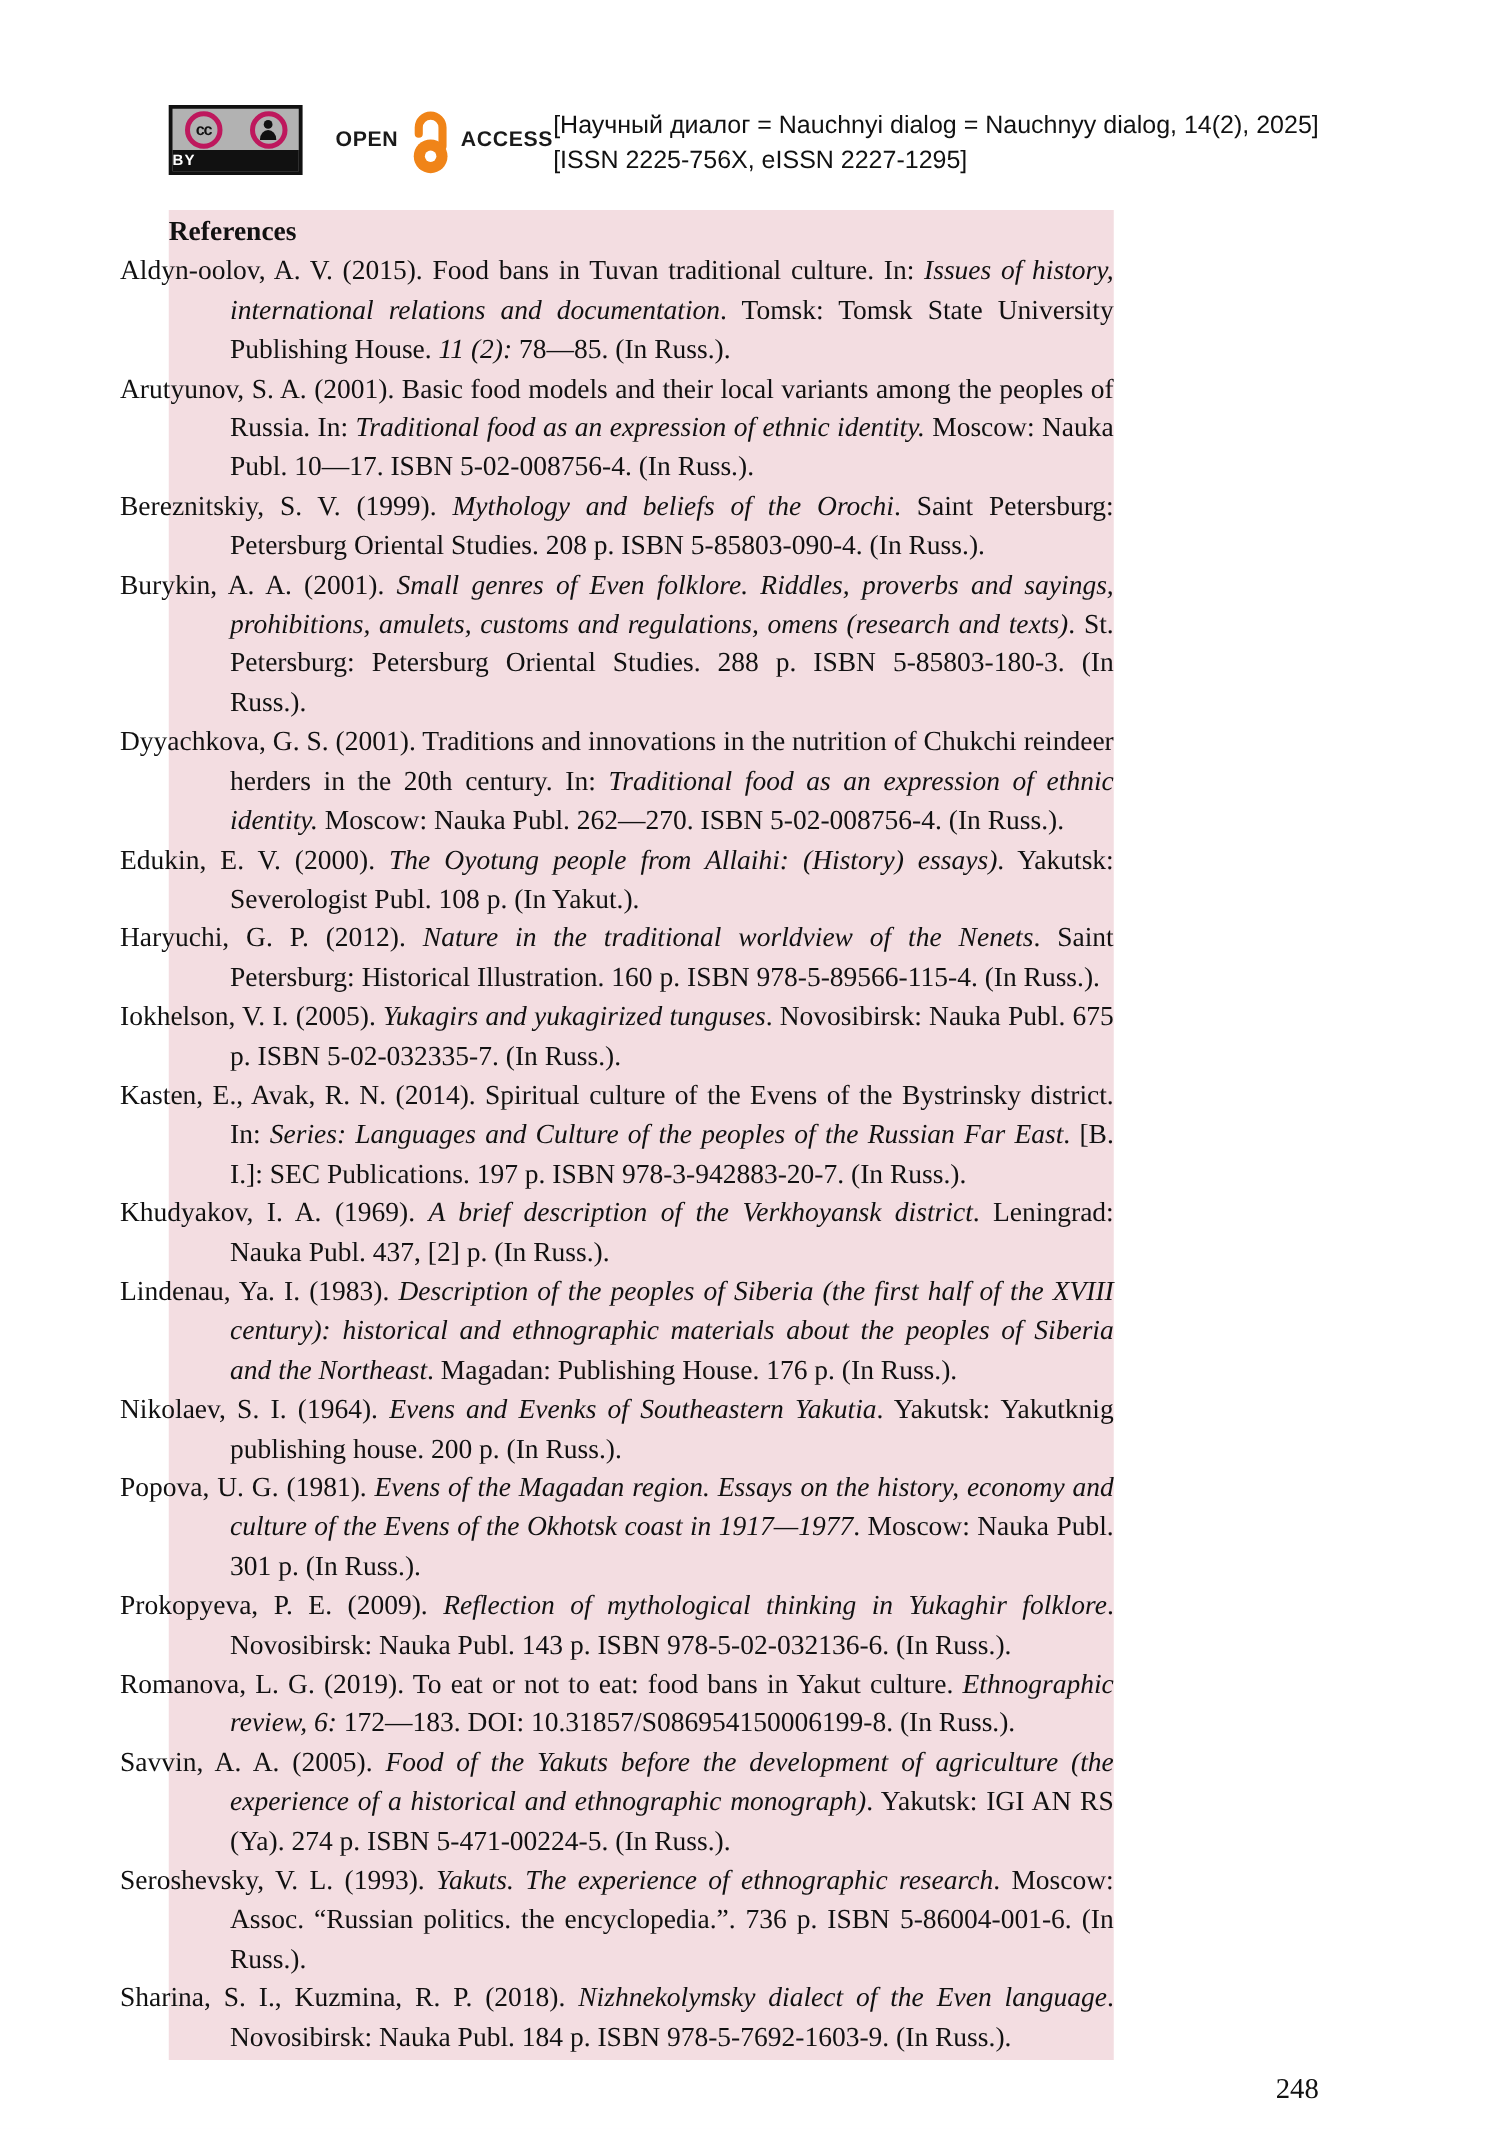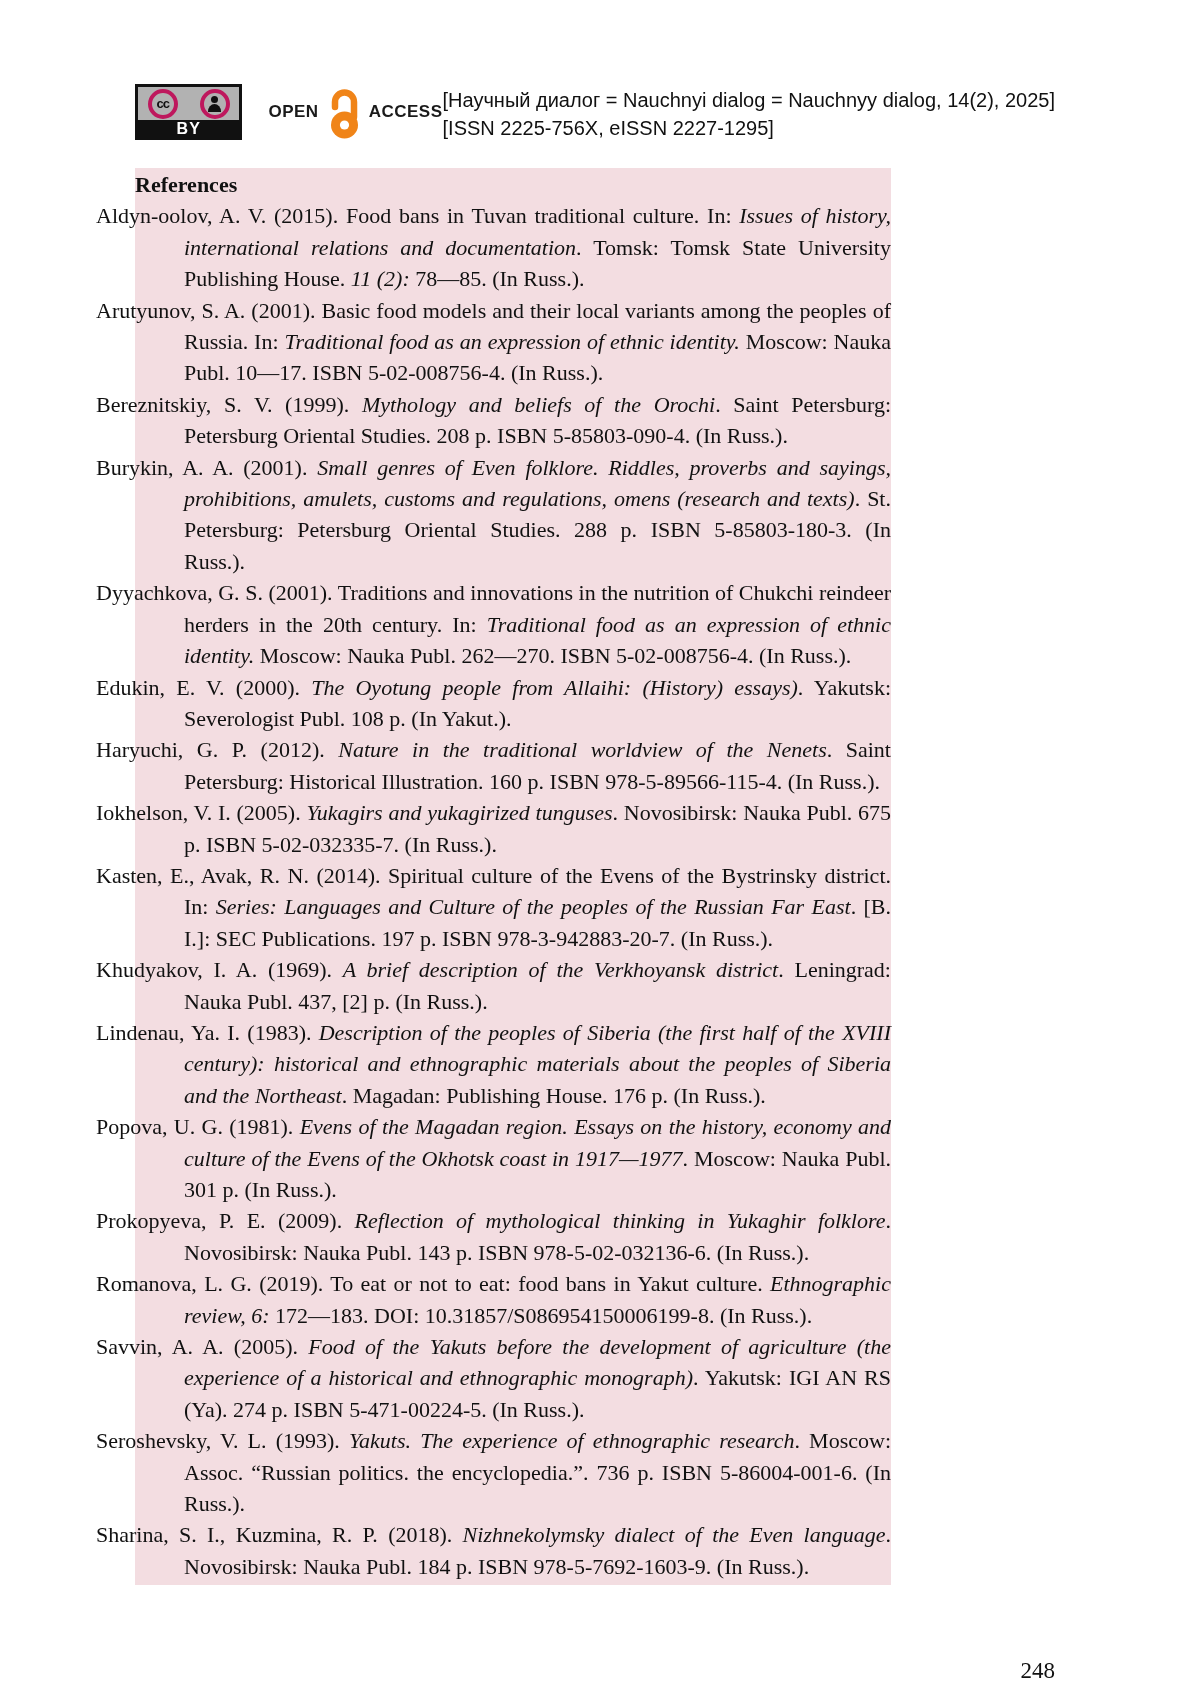--- a/index.html
+++ b/index.html
@@ -67,23 +67,22 @@
     width: 13px; height: 8px;
     background: #111111;
     border-radius: 7px 7px 0 0 / 8px 8px 0 0;
   }
   .cc-badge-label {
     height: 17px;
     background: #111111;
     color: #ffffff;
     font-family: "Liberation Sans", sans-serif;
     font-weight: bold;
-    font-size: 16px;
+    font-size: 12px;
     line-height: 17px;
-    text-align: center;
     letter-spacing: 1px;
   }
   .oa-logo {
     display: flex;
     align-items: center;
     gap: 7px;
     margin-left: 26px;
     margin-top: 0px;
   }
   .oa-word {
@@ -185,20 +184,21 @@
         <p class="ref"><span>Arutyunov, S. A. (2001). Basic food models and their local variants among the peoples of Russia. In: </span><i>Traditional food as an expression of ethnic identity.</i><span> Moscow: Nauka Publ. 10—17. ISBN 5-02-008756-4. (In Russ.).</span></p>
         <p class="ref"><span>Bereznitskiy, S. V. (1999). </span><i>Mythology and beliefs of the Orochi</i><span>. Saint Petersburg: Petersburg Oriental Studies. 208 p. ISBN 5-85803-090-4. (In Russ.).</span></p>
         <p class="ref"><span>Burykin, A. A. (2001). </span><i>Small genres of Even folklore. Riddles, proverbs and sayings, prohibitions, amulets, customs and regulations, omens (research and texts)</i><span>. St. Petersburg: Petersburg Oriental Studies. 288 p. ISBN 5-85803-180-3. (In Russ.).</span></p>
         <p class="ref"><span>Dyyachkova, G. S. (2001). Traditions and innovations in the nutrition of Chukchi reindeer herders in the 20th century. In: </span><i>Traditional food as an expression of ethnic identity.</i><span> Moscow: Nauka Publ. 262—270. ISBN 5-02-008756-4. (In Russ.).</span></p>
         <p class="ref"><span>Edukin, E. V. (2000). </span><i>The Oyotung people from Allaihi: (History) essays)</i><span>. Yakutsk: Severologist Publ. 108 p. (In Yakut.).</span></p>
         <p class="ref"><span>Haryuchi, G. P. (2012). </span><i>Nature in the traditional worldview of the Nenets</i><span>. Saint Petersburg: Historical Illustration. 160 p. ISBN 978-5-89566-115-4. (In Russ.).</span></p>
         <p class="ref"><span>Iokhelson, V. I. (2005). </span><i>Yukagirs and yukagirized tunguses</i><span>. Novosibirsk: Nauka Publ. 675 p. ISBN 5-02-032335-7. (In Russ.).</span></p>
         <p class="ref"><span>Kasten, E., Avak, R. N. (2014). Spiritual culture of the Evens of the Bystrinsky district. In: </span><i>Series: Languages and Culture of the peoples of the Russian Far East</i><span>. [B. I.]: SEC Publications. 197 p. ISBN 978-3-942883-20-7. (In Russ.).</span></p>
         <p class="ref"><span>Khudyakov, I. A. (1969). </span><i>A brief description of the Verkhoyansk district</i><span>. Leningrad: Nauka Publ. 437, [2] p. (In Russ.).</span></p>
         <p class="ref"><span>Lindenau, Ya. I. (1983). </span><i>Description of the peoples of Siberia (the first half of the XVIII century): historical and ethnographic materials about the peoples of Siberia and the Northeast</i><span>. Magadan: Publishing House. 176 p. (In Russ.).</span></p>
+        <p class="ref"><span>Nikolaev, S. I. (1964). </span><i>Evens and Evenks of Southeastern Yakutia</i><span>. Yakutsk: Yakutknig publishing house. 200 p. (In Russ.).</span></p>
         <p class="ref"><span>Popova, U. G. (1981). </span><i>Evens of the Magadan region. Essays on the history, economy and culture of the Evens of the Okhotsk coast in 1917—1977</i><span>. Moscow: Nauka Publ. 301 p. (In Russ.).</span></p>
         <p class="ref"><span>Prokopyeva, P. E. (2009). </span><i>Reflection of mythological thinking in Yukaghir folklore</i><span>. Novosibirsk: Nauka Publ. 143 p. ISBN 978-5-02-032136-6. (In Russ.).</span></p>
         <p class="ref"><span>Romanova, L. G. (2019). To eat or not to eat: food bans in Yakut culture. </span><i>Ethnographic review, 6:</i><span> 172—183. DOI: 10.31857/S086954150006199-8. (In Russ.).</span></p>
         <p class="ref"><span>Savvin, A. A. (2005). </span><i>Food of the Yakuts before the development of agriculture (the experience of a historical and ethnographic monograph)</i><span>. Yakutsk: IGI AN RS (Ya). 274 p. ISBN 5-471-00224-5. (In Russ.).</span></p>
         <p class="ref"><span>Seroshevsky, V. L. (1993). </span><i>Yakuts. The experience of ethnographic research</i><span>. Moscow: Assoc. “Russian politics. the encyclopedia.”. 736 p. ISBN 5-86004-001-6. (In Russ.).</span></p>
         <p class="ref"><span>Sharina, S. I., Kuzmina, R. P. (2018). </span><i>Nizhnekolymsky dialect of the Even language</i><span>. Novosibirsk: Nauka Publ. 184 p. ISBN 978-5-7692-1603-9. (In Russ.).</span></p>
       </div>
   </main>
 
   <footer class="page-footer">

